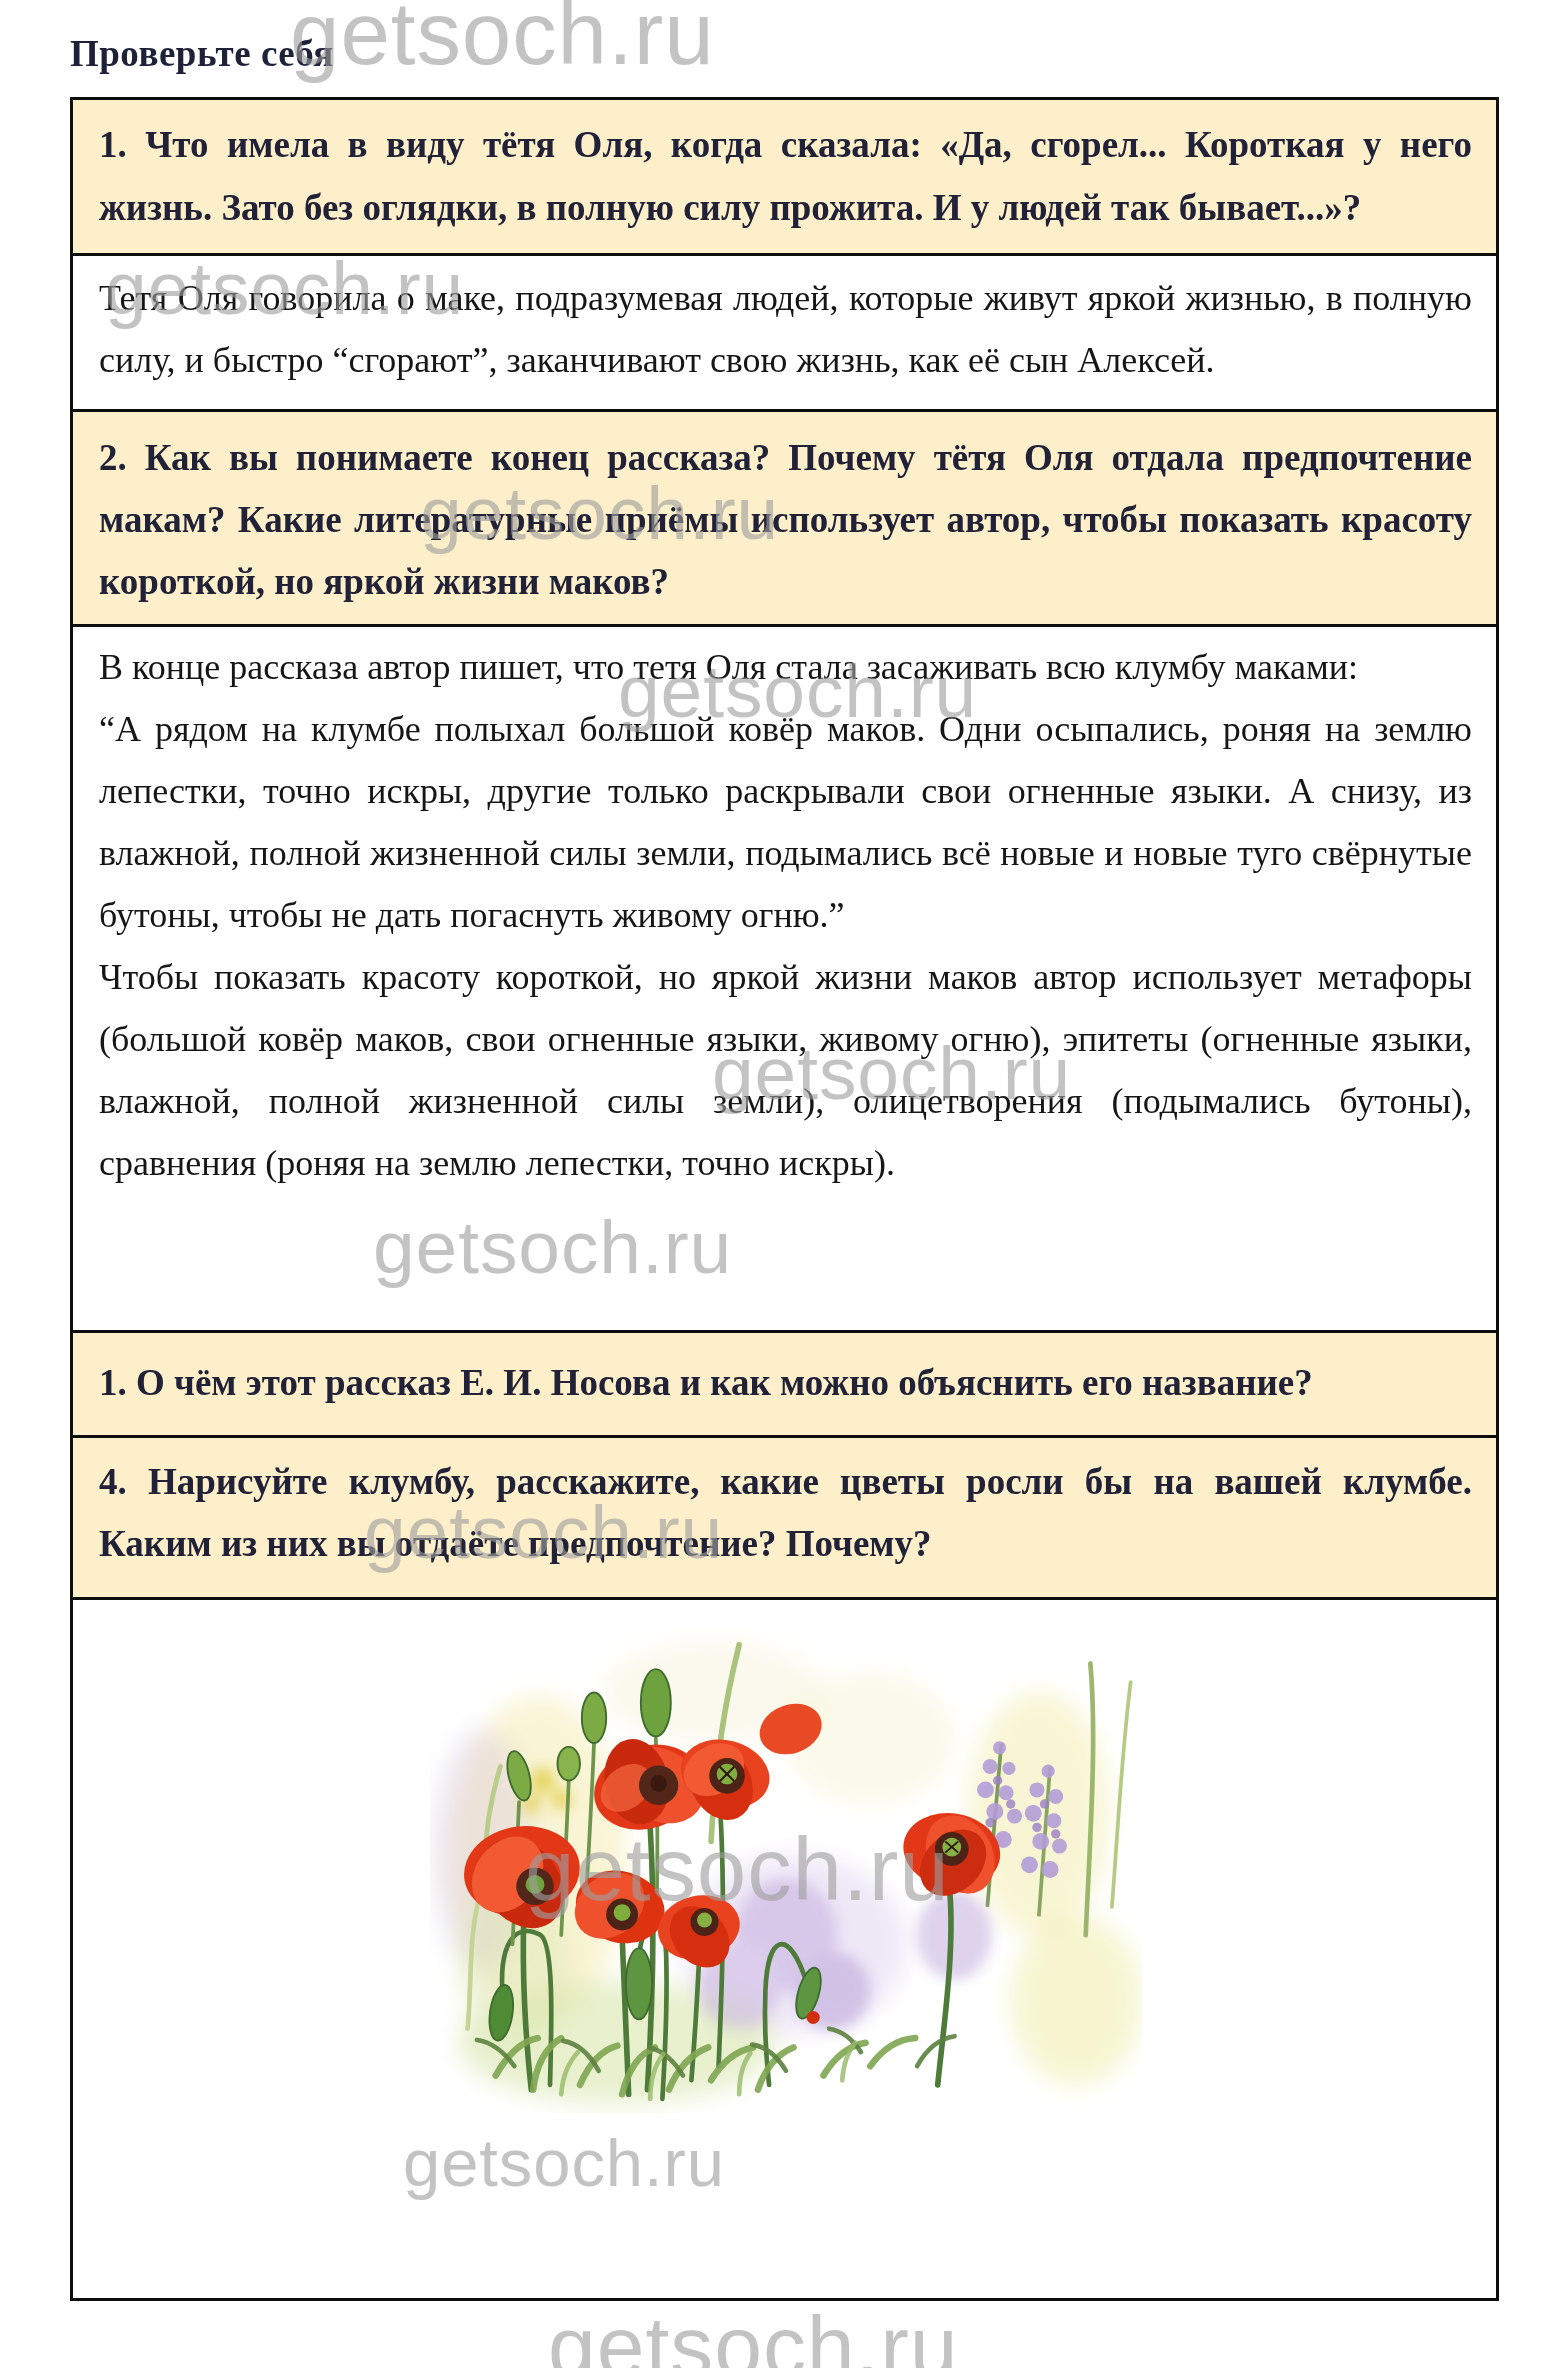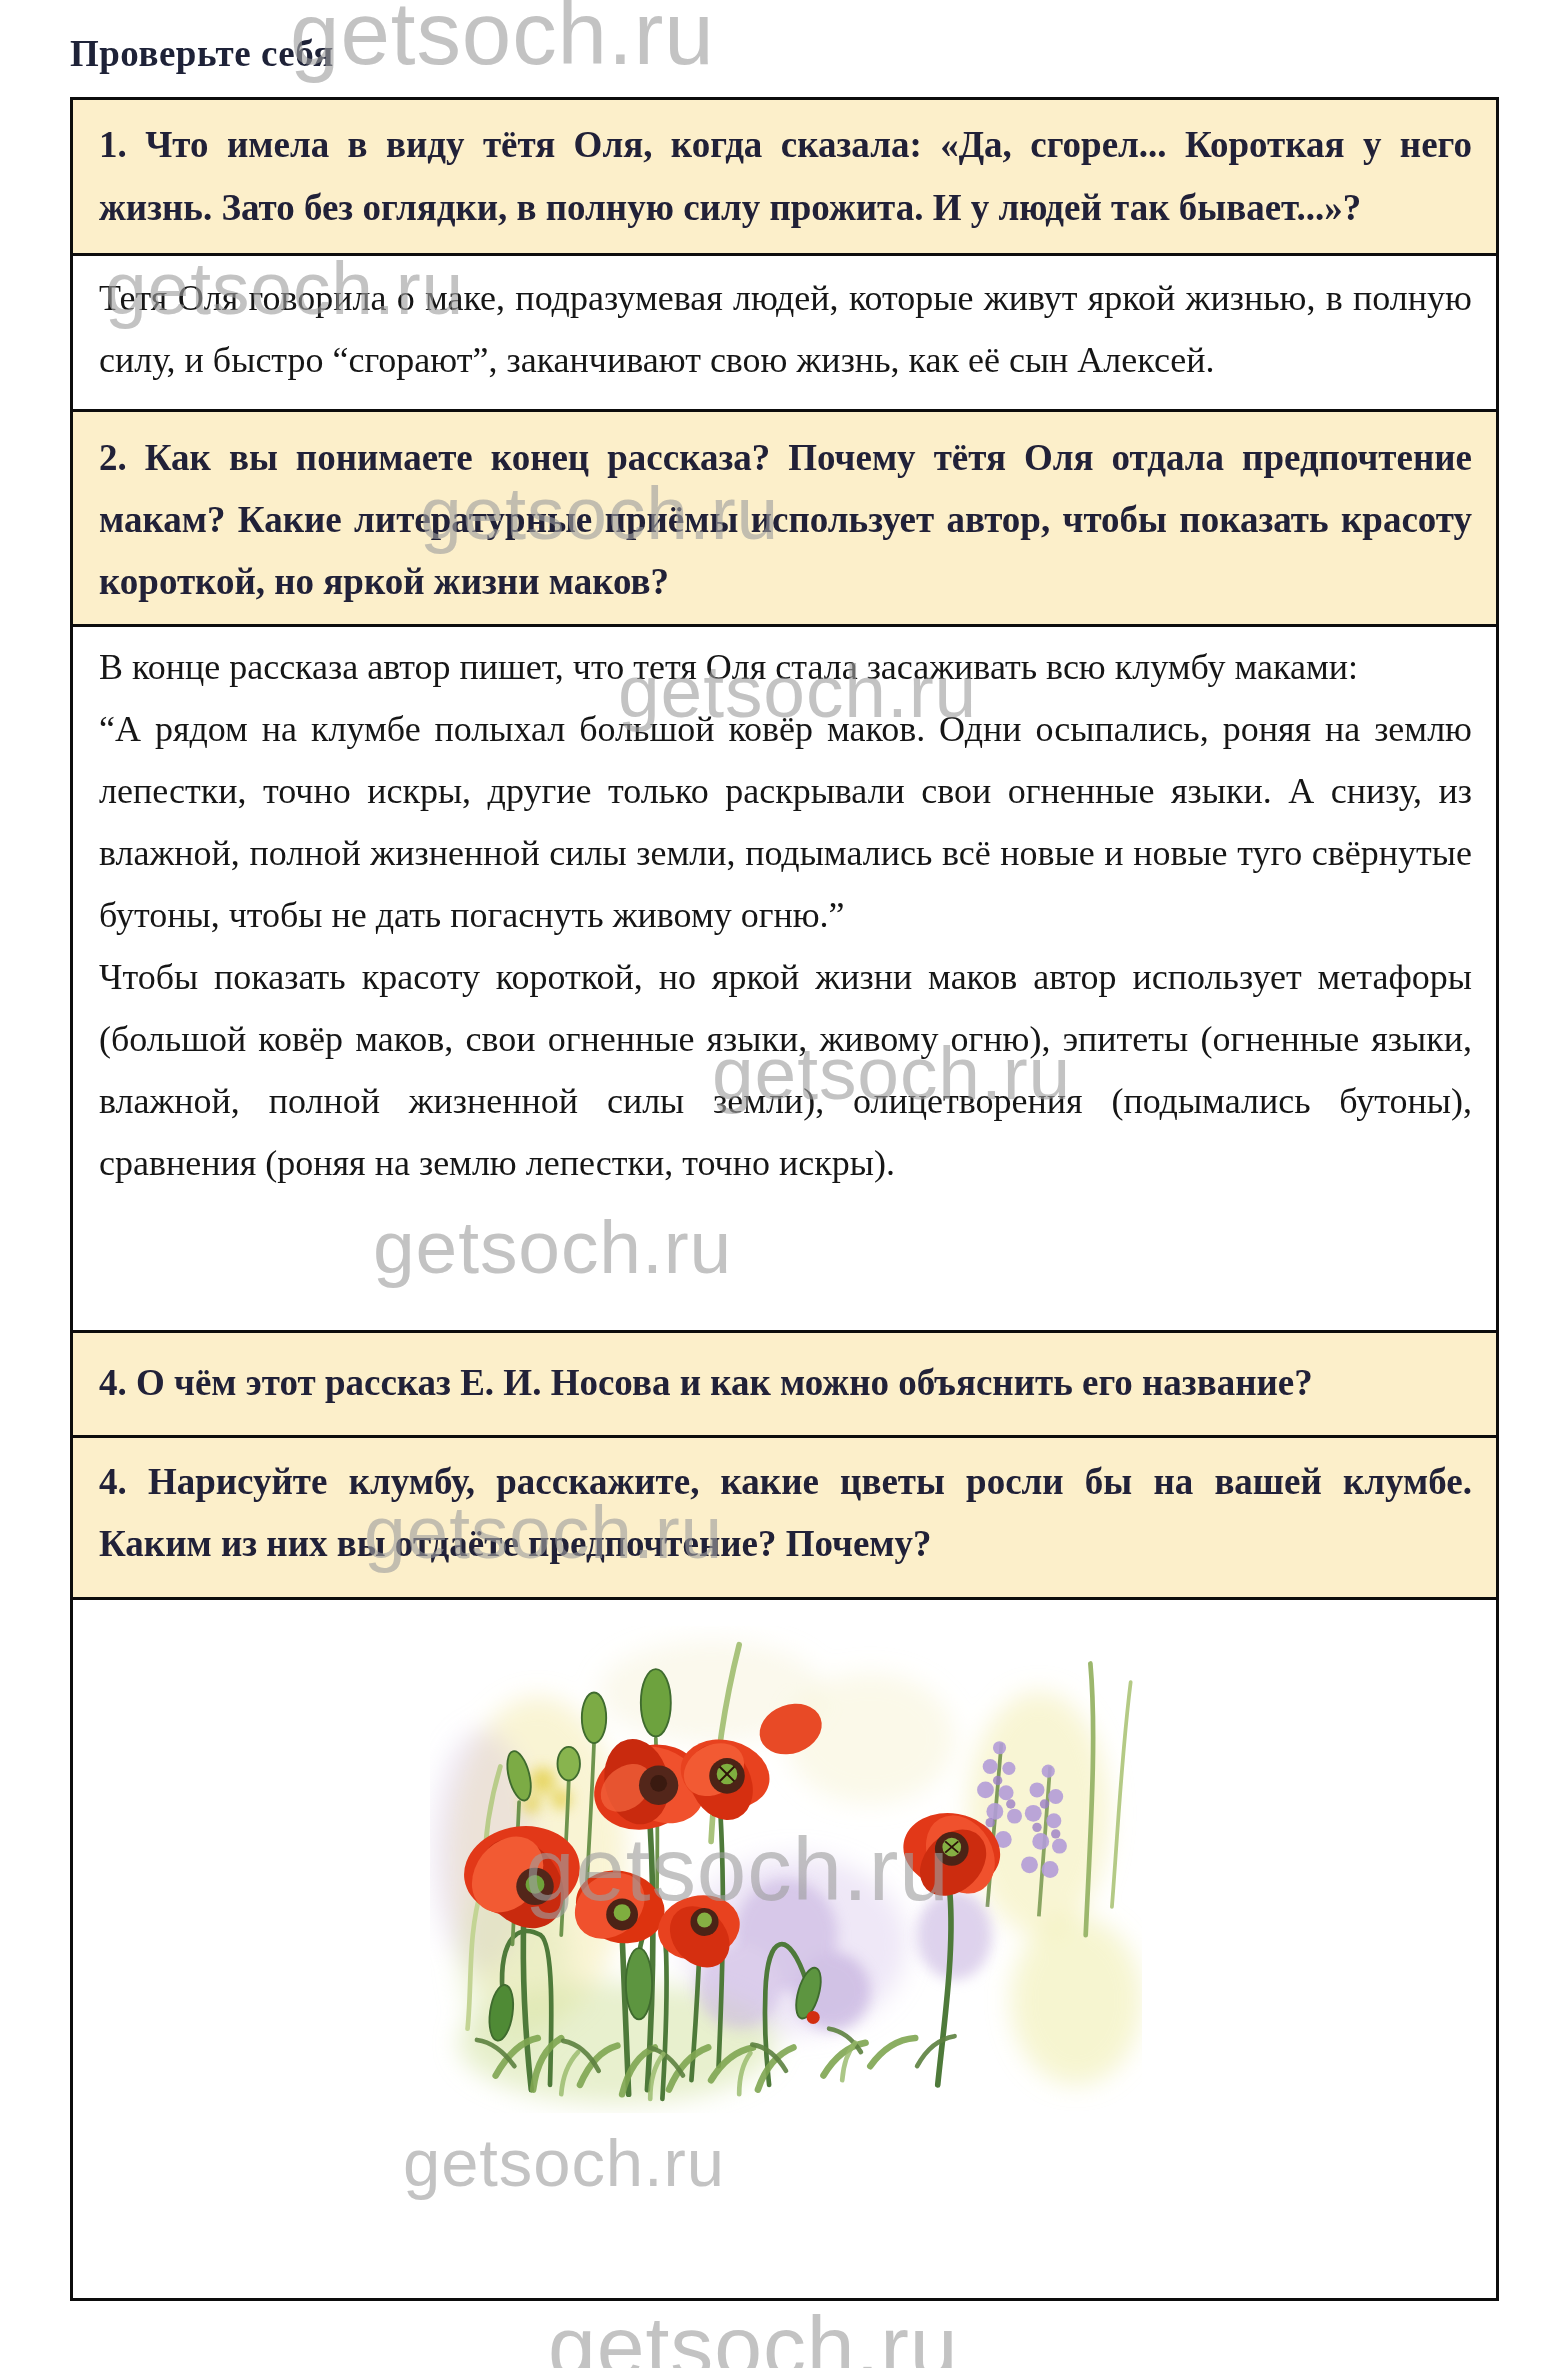--- a/index.html
+++ b/index.html
@@ -96,21 +96,21 @@
       <p>2. Как вы понимаете конец рассказа? Почему тётя Оля отдала предпочтение макам? Какие литературные приёмы использует автор, чтобы показать красоту короткой, но яркой жизни маков?</p>
     </div>
 
     <div class="cell answer a2">
       <p>В конце рассказа автор пишет, что тетя Оля стала засаживать всю клумбу маками:</p>
       <p>“А рядом на клумбе полыхал большой ковёр маков. Одни осыпались, роняя на землю лепестки, точно искры, другие только раскрывали свои огненные языки. А снизу, из влажной, полной жизненной силы земли, подымались всё новые и новые туго свёрнутые бутоны, чтобы не дать погаснуть живому огню.”</p>
       <p>Чтобы показать красоту короткой, но яркой жизни маков автор использует метафоры (большой ковёр маков, свои огненные языки, живому огню), эпитеты (огненные языки, влажной, полной жизненной силы земли), олицетворения (подымались бутоны), сравнения (роняя на землю лепестки, точно искры).</p>
     </div>
 
     <div class="cell question q3">
-      <p>4. О чём этот рассказ Е. И. Носова и как можно объяснить его название?</p>
+      <p>1. О чём этот рассказ Е. И. Носова и как можно объяснить его название?</p>
     </div>
 
 
     <div class="cell question q4">
       <p>4. Нарисуйте клумбу, расскажите, какие цветы росли бы на вашей клумбе. Каким из них вы отдаёте предпочтение? Почему?</p>
     </div>
 
     <div class="cell img-cell">
       <svg width="712" height="487" viewBox="0 0 760 520" role="img">
         <defs>

